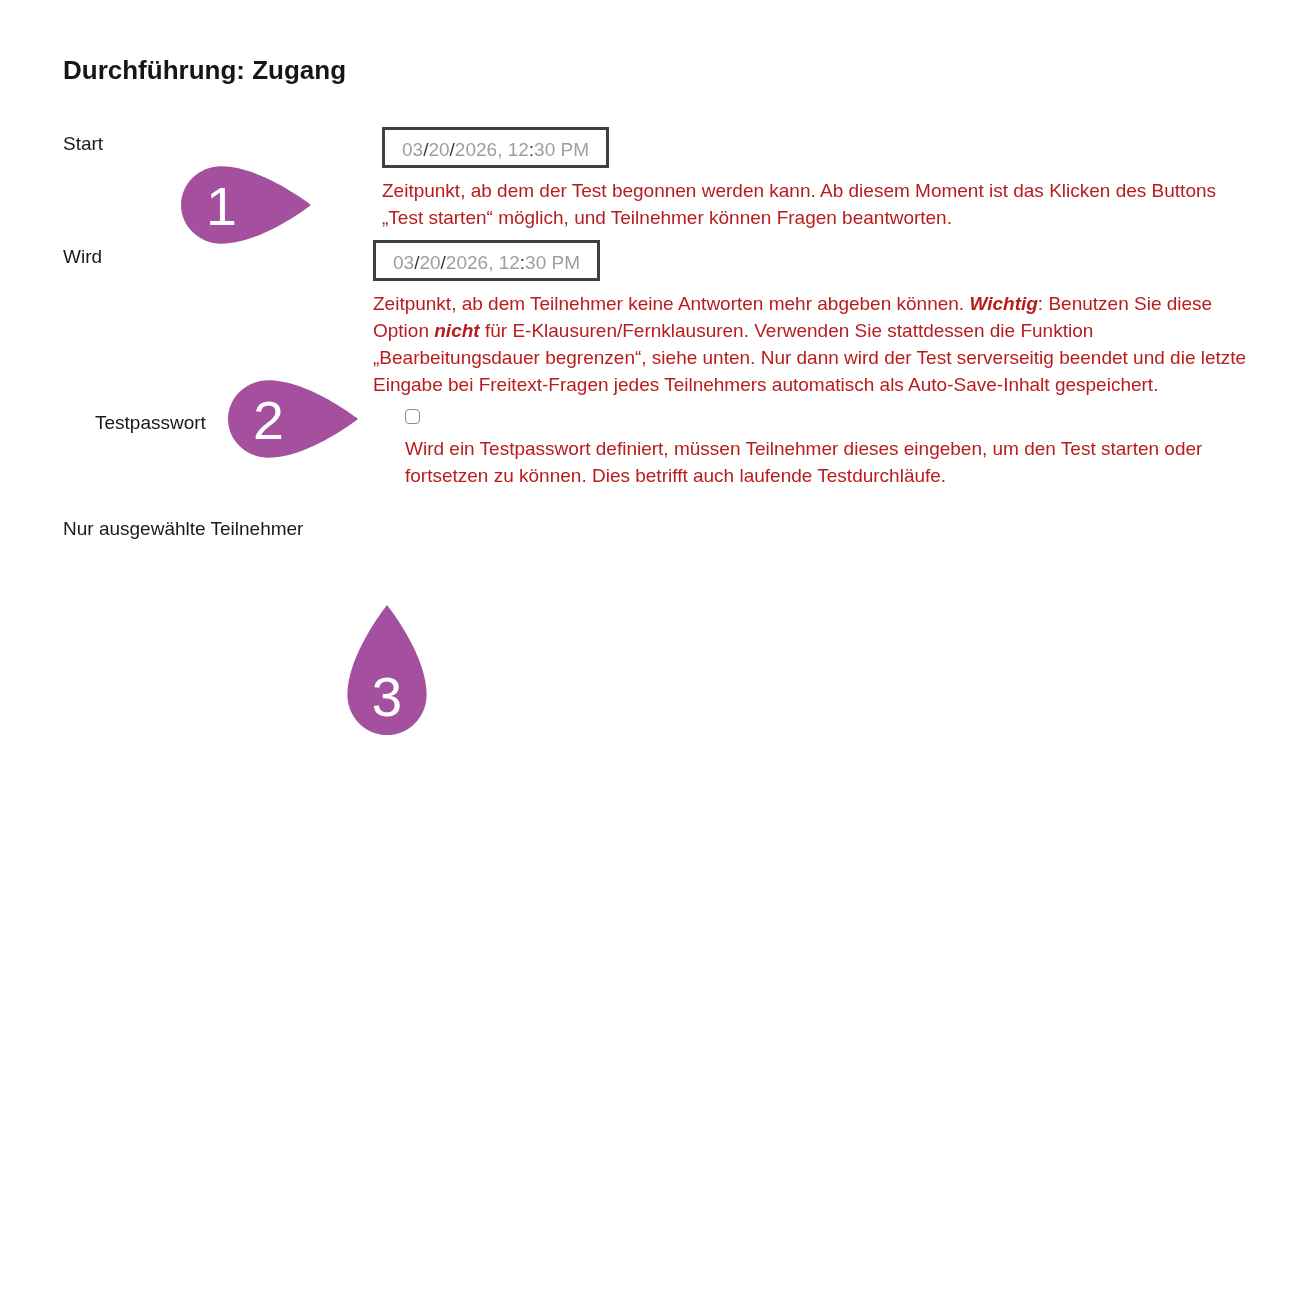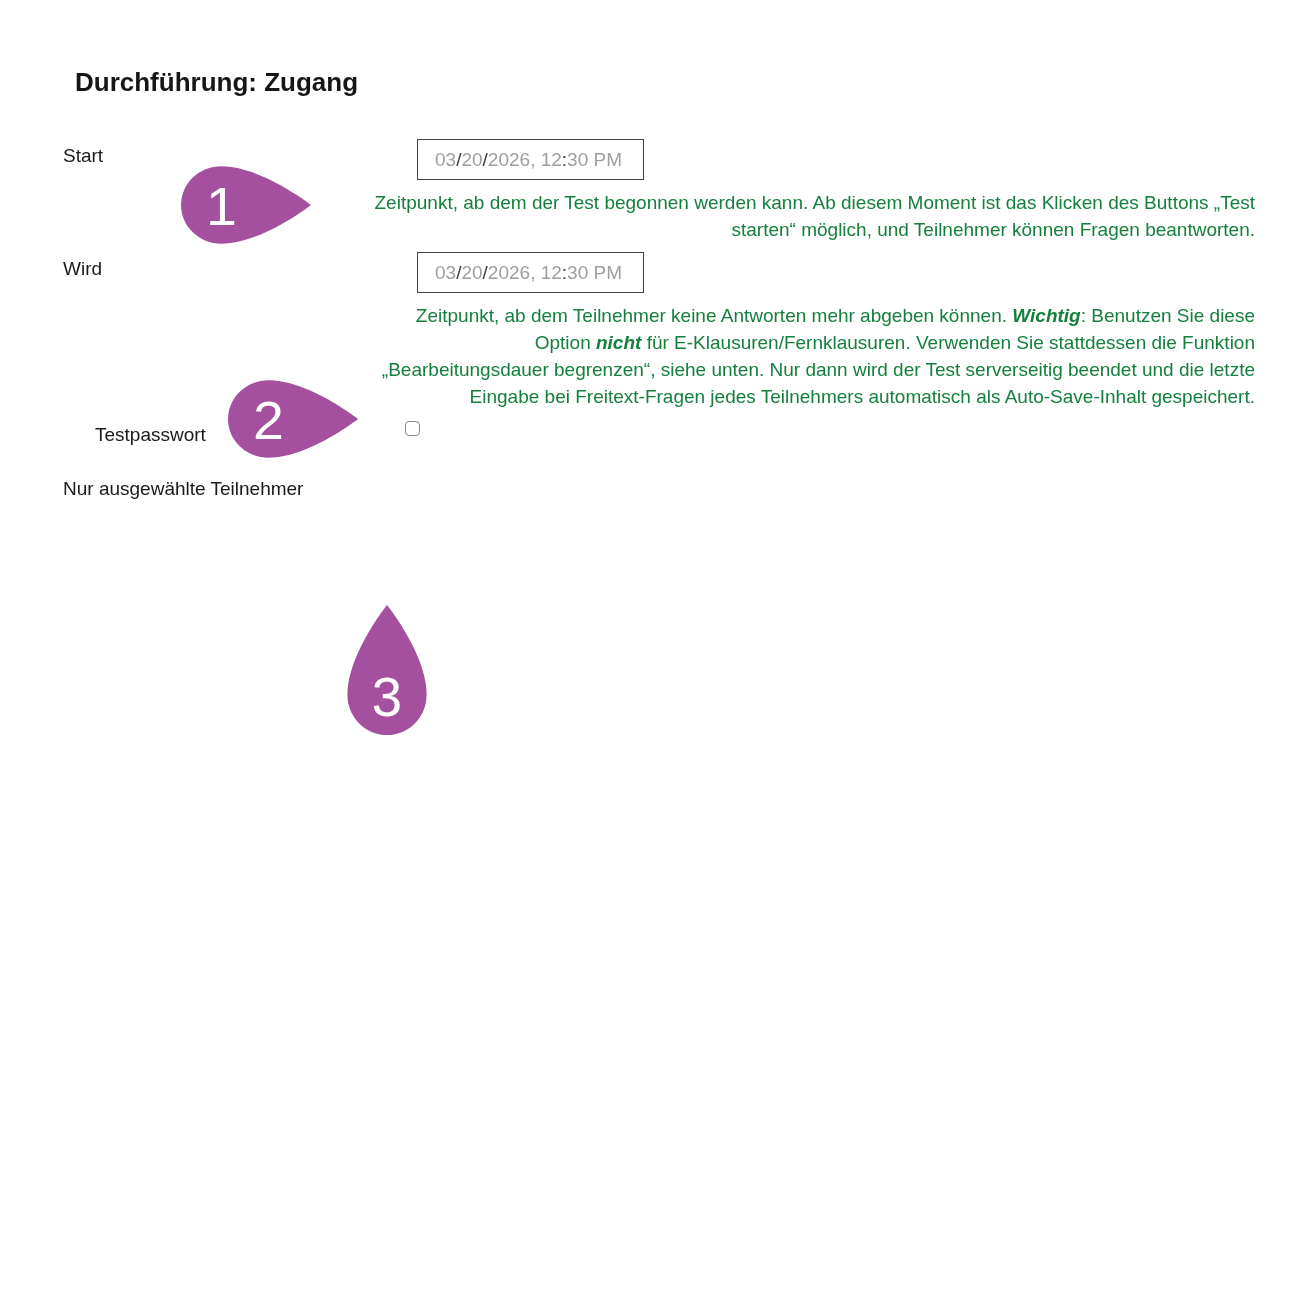--- a/index.html
+++ b/index.html
@@ -10,72 +10,70 @@
   .page {
     position: relative;
     width: 1300px;
     height: 1300px;
     background: #ffffff;
     font-family: "Liberation Sans", "DejaVu Sans", sans-serif;
     color: #1a1a1a;
     overflow: hidden;
   }
   .page-title {
-    margin: 12px;
+    margin: 0;
     padding: 55px 0 0 63px;
     font-size: 26px;
     line-height: 30px;
     font-weight: 700;
     color: #161616;
   }
   .form {
     padding: 0 45px 0 63px;
   }
   .form-row {
     display: grid;
     grid-template-columns: 310px 1fr;
     align-items: start;
   }
-  .row-start        { margin-top: 42px; }
+  .row-start        { margin-top: 42px; gap: 9px; }
   .row-ende         { margin-top: 9px; }
   .row-testpasswort { margin-top: 8px; margin-left: 32px; }
   .row-teilnehmer   { margin-top: 23px; }
   .label-col {
     font-size: 19px;
     line-height: 29px;
     color: #1a1a1a;
     padding-right: 48px;
     box-sizing: border-box;
     padding-top: 2px;
   }
   .control-col { min-width: 0; }
   .date-input {
     box-sizing: border-box;
     width: 227px;
     height: 41px;
-    border: 1px solid #404040;
+    border: 3px solid #404040;
     background: #ffffff;
     font-size: 19px;
     line-height: 39px;
     padding-left: 17px;
     white-space: pre;
     cursor: text;
     user-select: none;
-    margin-left: 44px;
   }
   .dt-num { color: #9e9e9e; }
   .dt-sep { color: #3a3a3a; }
   .dt-soft { color: #9e9e9e; }
   .desc {
     margin: 9px 0 0 0;
     font-size: 19px;
     line-height: 27px;
-    color: #15803d;
+    color: #b91c1c;
     max-width: 885px;
-    text-align: right;
   }
   .desc b { font-weight: 700; font-style: italic; }
   .checkbox {
     display: inline-block;
     box-sizing: border-box;
     width: 15px;
     height: 15px;
     margin-top: 3px;
     border: 1.5px solid #8a8a8a;
     border-radius: 4px;
@@ -120,20 +118,21 @@
       <div class="control-col">
         <div class="date-input"><span class="dt-num">03</span><span class="dt-sep">/</span><span class="dt-num">20</span><span class="dt-sep">/</span><span class="dt-num">2026</span><span class="dt-soft">, </span><span class="dt-num">12</span><span class="dt-sep">:</span><span class="dt-num">30</span><span class="dt-soft"> </span><span class="dt-num">PM</span></div>
         <p class="desc"><span>Zeitpunkt, ab dem Teilnehmer keine Antworten mehr abgeben können. </span><b>Wichtig</b><span>: Benutzen Sie diese Option </span><b>nicht</b><span> für E-Klausuren/Fernklausuren. Verwenden Sie stattdessen die Funktion „Bearbeitungsdauer begren­zen“, siehe unten. Nur dann wird der Test serverseitig beendet und die letzte Eingabe bei Freitext-Fragen je­des Teilnehmers automatisch als Auto-Save-Inhalt gespeichert.</span></p>
       </div>
     </div>
 
     <div class="form-row row-testpasswort">
       <div class="label-col">Testpasswort</div>
       <div class="control-col">
         <span class="checkbox" role="checkbox" aria-checked="false"></span>
+        <p class="desc desc-after-checkbox">Wird ein Testpasswort definiert, müssen Teilnehmer dieses eingeben, um den Test starten oder fortsetzen zu können. Dies betrifft auch laufende Testdurchläufe.</p>
       </div>
     </div>
 
     <div class="form-row row-teilnehmer">
       <div class="label-col">Nur ausgewählte Teilneh­mer</div>
     </div>
 
   </div>
 
   <div class="balloon balloon-1">

